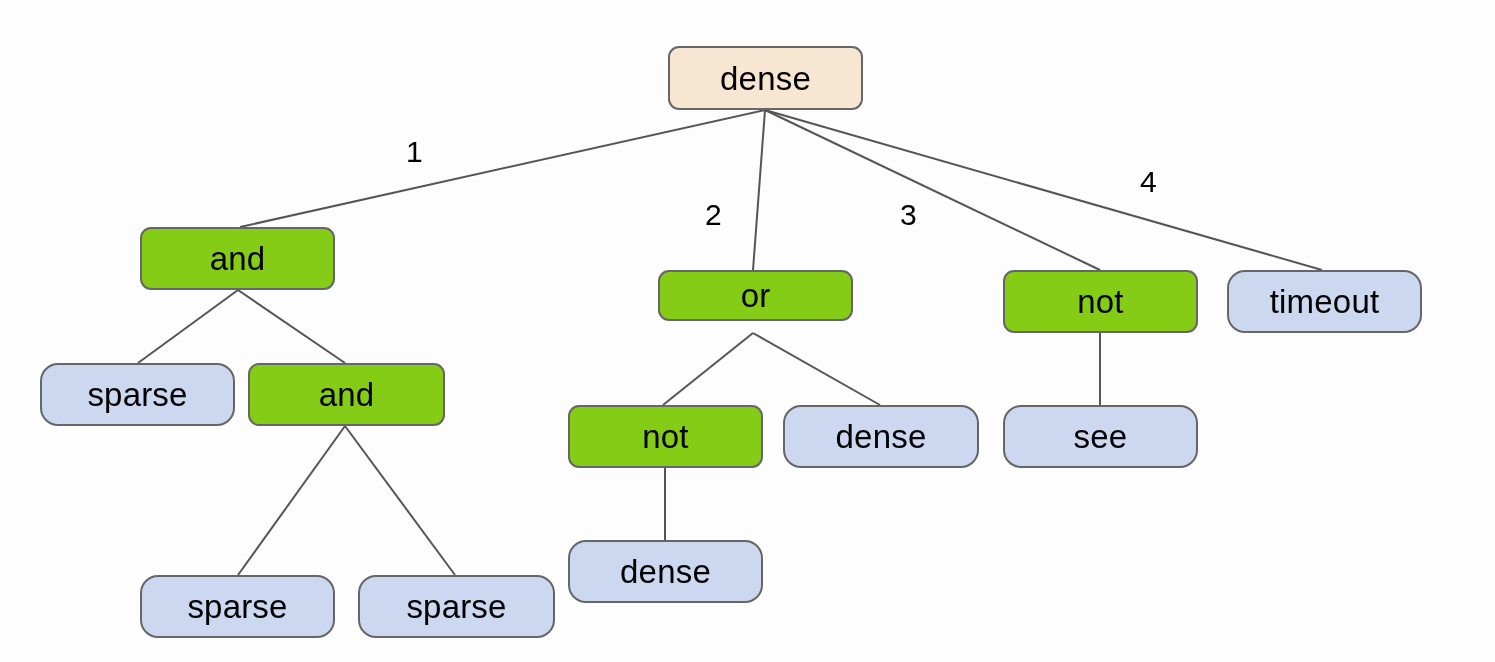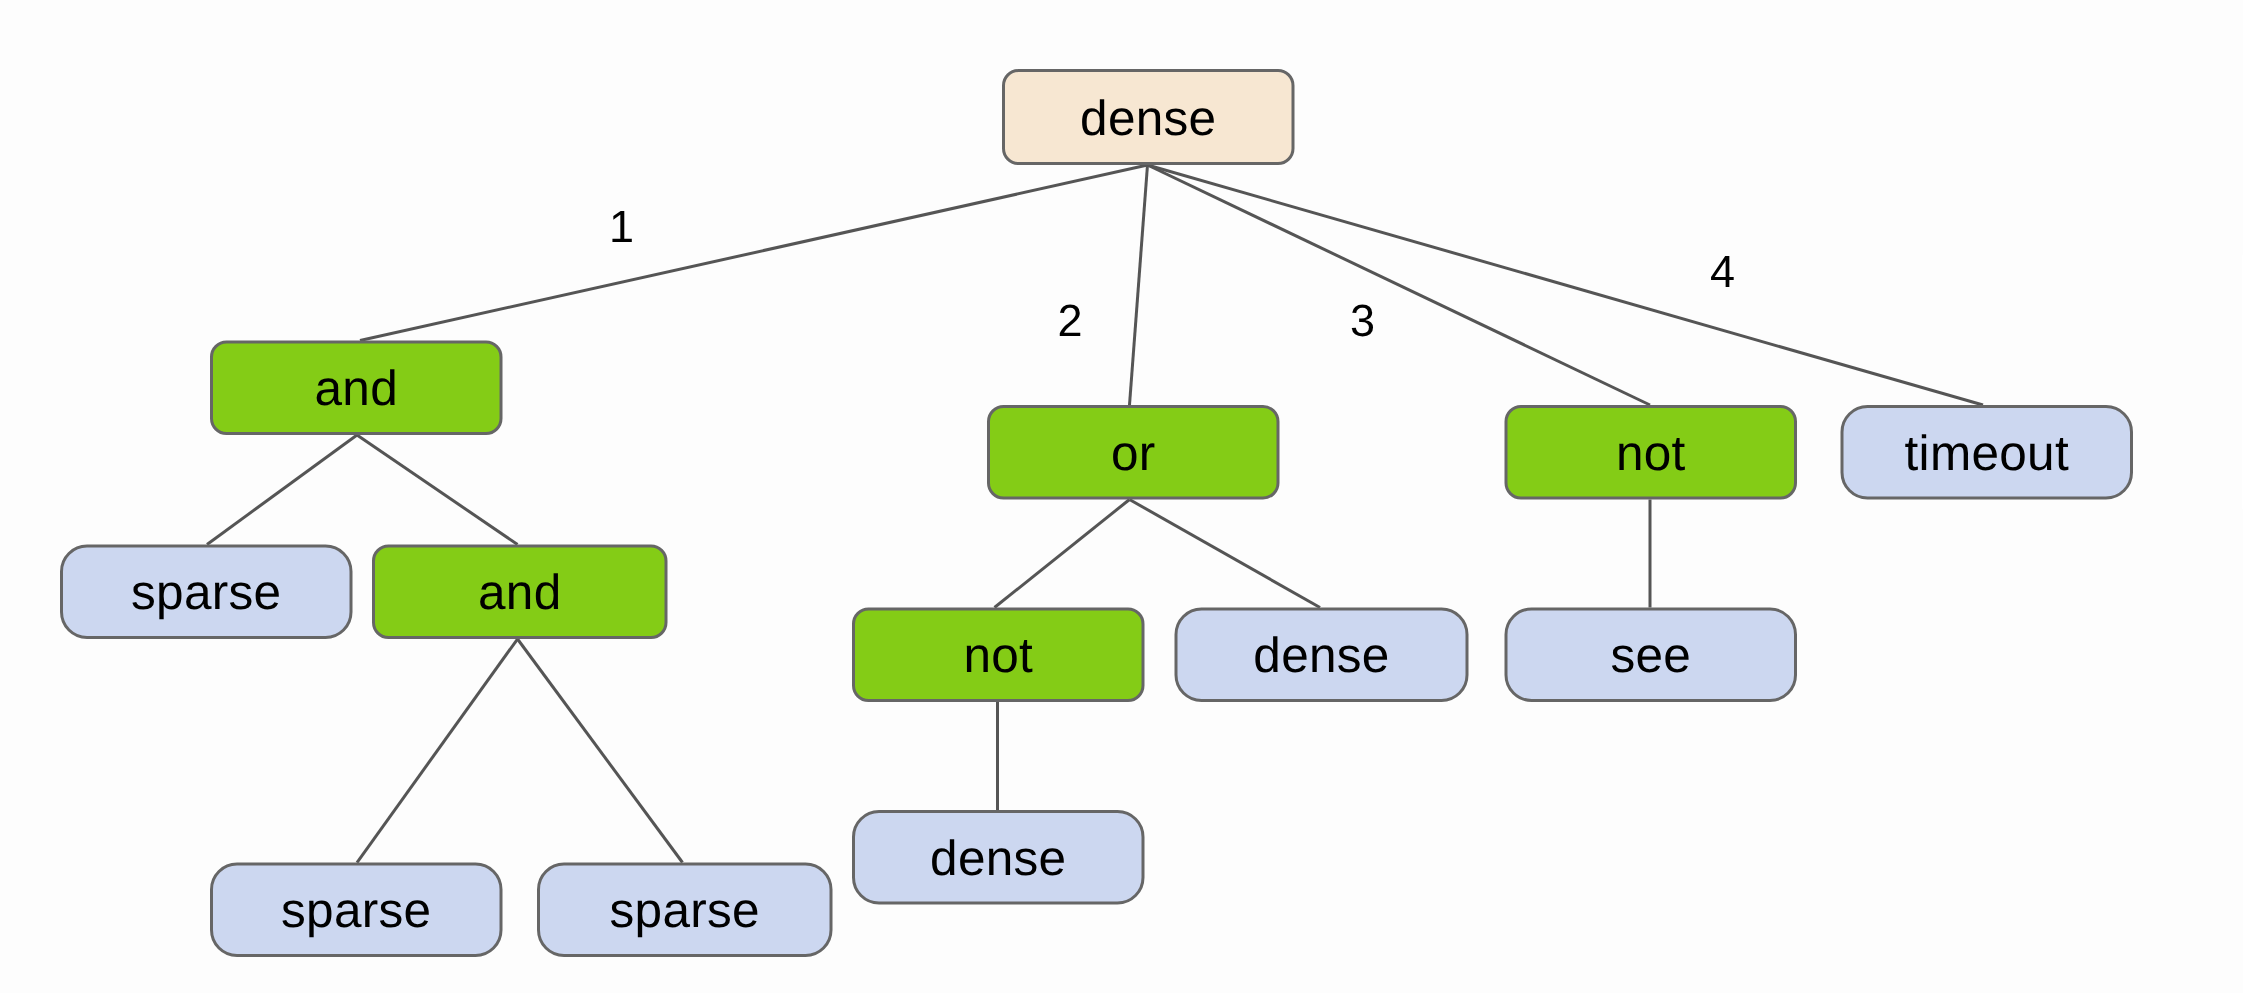--- a/index.html
+++ b/index.html
@@ -70,21 +70,21 @@
       <line x1="665" y1="468" x2="665" y2="540" stroke="#555555" stroke-width="2"></line>
       <line x1="1100" y1="333" x2="1100" y2="405" stroke="#555555" stroke-width="2"></line>
     </svg>
   <div id="node-layer">
       <div class="node root" style="left: 668px; top: 46px; width: 195px; height: 64px;">dense</div>
       <div class="node op" style="left: 140px; top: 227px; width: 195px; height: 63px;">and</div>
       <div class="node leaf" style="left: 40px; top: 363px; width: 195px; height: 63px;">sparse</div>
       <div class="node op" style="left: 248px; top: 363px; width: 197px; height: 63px;">and</div>
       <div class="node leaf" style="left: 140px; top: 575px; width: 195px; height: 63px;">sparse</div>
       <div class="node leaf" style="left: 358px; top: 575px; width: 197px; height: 63px;">sparse</div>
-      <div class="node op" style="left: 658px; top: 270px; width: 195px; height: 63px;">or</div>
+      <div class="node op" style="left: 658px; top: 270px; width: 195px; height: 51px;">or</div>
       <div class="node op" style="left: 568px; top: 405px; width: 195px; height: 63px;">not</div>
       <div class="node leaf" style="left: 783px; top: 405px; width: 196px; height: 63px;">dense</div>
       <div class="node leaf" style="left: 568px; top: 540px; width: 195px; height: 63px;">dense</div>
       <div class="node op" style="left: 1003px; top: 270px; width: 195px; height: 63px;">not</div>
       <div class="node leaf" style="left: 1003px; top: 405px; width: 195px; height: 63px;">see</div>
       <div class="node leaf" style="left: 1227px; top: 270px; width: 195px; height: 63px;">timeout</div>
     </div>
   <div id="label-layer">
       <div class="edge-label" style="left: 406px; top: 137px;">1</div>
       <div class="edge-label" style="left: 705px; top: 200px;">2</div>

